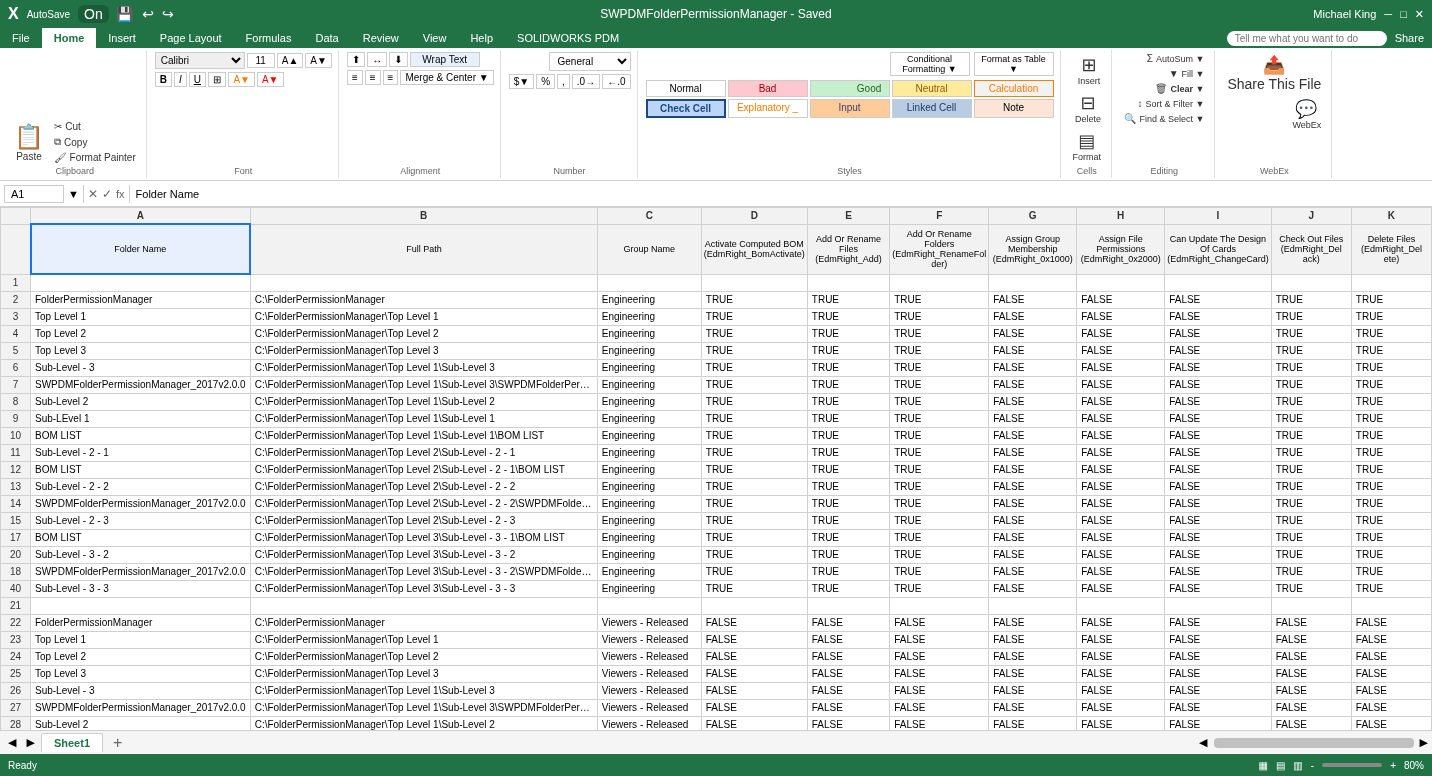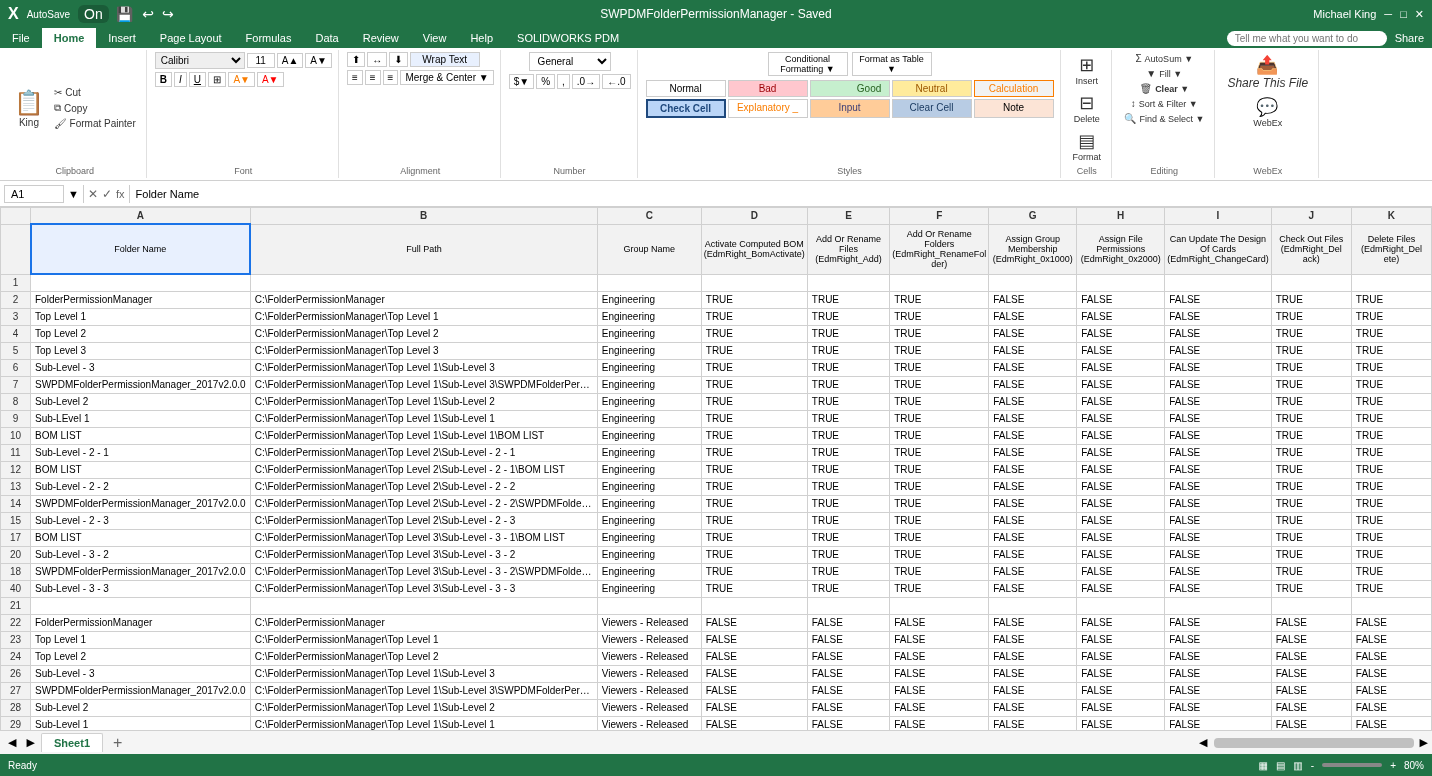--- a/index.html
+++ b/index.html
@@ -23,21 +23,21 @@
 
     
     #ribbon { background: #fff; border-bottom: 1px solid #d0d0d0; }
     #ribbon-tabs { display: flex; background: #217346; }
     .ribbon-tab { padding: 4px 12px; color: #fff; font-size: 11px; cursor: pointer; }
     .ribbon-tab.active { background: #fff; color: #217346; font-weight: bold; }
 
     #ribbon-content { display: flex; align-items: stretch; padding: 2px 4px; gap: 2px; min-height: 80px; }
     .ribbon-group { display: flex; flex-direction: column; align-items: center; padding: 2px 6px; border-right: 1px solid #e0e0e0; min-width: fit-content; }
     .ribbon-group-label { font-size: 9px; color: #666; margin-top: auto; padding-top: 2px; }
-    .ribbon-group-content { display: flex; align-items: center; gap: 2px; flex: 1; }
+    .ribbon-group-content { display: flex; align-items: flex-end; gap: 2px; flex: 1; }
 
     
     .style-box {
       border: 1px solid #ccc;
       padding: 2px 6px;
       font-size: 10px;
       cursor: pointer;
       min-width: 80px;
       text-align: center;
     }
@@ -262,21 +262,21 @@
       <span style="color:#fff;font-size:11px;cursor:pointer;">Share</span>
     </div>
   </div>
 
   <div id="ribbon-content">
 
     <div class="ribbon-group">
       <div class="ribbon-group-content">
         <div class="ribbon-btn" style="font-size:10px;">
           <span style="font-size:24px;">📋</span>
-          <span>King</span>
+          <span>Paste</span>
         </div>
         <div style="display:flex;flex-direction:column;gap:2px;">
           <div class="ribbon-btn-small">
             <span>✂</span>
             <span>Cut</span>
           </div>
           <div class="ribbon-btn-small">
             <span>⧉</span>
             <span>Copy</span>
           </div>
@@ -356,21 +356,21 @@
         </div>
         <div style="display:grid; grid-template-columns:repeat(5,auto); gap:2px;">
           <div class="style-box normal">Normal</div>
           <div class="style-box bad">Bad</div>
           <div class="style-box good">Good</div>
           <div class="style-box neutral">Neutral</div>
           <div class="style-box calc">Calculation</div>
           <div class="style-box check">Check Cell</div>
           <div class="style-box explanatory">Explanatory _</div>
           <div class="style-box input">Input</div>
-          <div class="style-box linked">Clear Cell</div>
+          <div class="style-box linked">Linked Cell</div>
           <div class="style-box note">Note</div>
         </div>
       </div>
       <div class="ribbon-group-label">Styles</div>
     </div>
 
     <div class="ribbon-group">
       <div class="ribbon-group-content" style="flex-direction:column; gap:2px;">
         <div class="ribbon-btn">
           <span style="font-size:18px;">⊞</span>
@@ -411,21 +411,21 @@
           <span style="font-size:9px;">Find &amp; Select ▼</span>
         </div>
       </div>
       <div class="ribbon-group-label">Editing</div>
     </div>
 
     <div class="ribbon-group">
       <div class="ribbon-group-content" style="flex-direction:column; gap:2px;">
         <div class="ribbon-btn">
           <span style="font-size:18px;">📤</span>
-          <span style="font-size:12px;font-style:italic;">Share This File</span>
+          <span style="font-size:14px;">Share This File</span>
         </div>
         <div class="ribbon-btn">
           <span style="font-size:18px;">💬</span>
           <span style="font-size:9px;">WebEx</span>
         </div>
       </div>
       <div class="ribbon-group-label">WebEx</div>
     </div>
   </div>
 </div>
@@ -804,20 +804,34 @@
           <td style="color: rgb(0, 0, 0);">FALSE</td>
           <td style="color: rgb(0, 0, 0);">FALSE</td>
           <td style="color: rgb(0, 0, 0);">FALSE</td>
           <td style="color: rgb(0, 0, 0);">FALSE</td>
           <td style="color: rgb(0, 0, 0);">FALSE</td>
           <td style="color: rgb(0, 0, 0);">FALSE</td>
           <td style="color: rgb(0, 0, 0);">FALSE</td>
           <td style="color: rgb(0, 0, 0);">FALSE</td>
         </tr>
         <tr>
+          <td class="row-header">25</td>
+          <td>Top Level 3</td>
+          <td>C:\FolderPermissionManager\Top Level 3</td>
+          <td>Viewers - Released</td>
+          <td style="color: rgb(0, 0, 0);">FALSE</td>
+          <td style="color: rgb(0, 0, 0);">FALSE</td>
+          <td style="color: rgb(0, 0, 0);">FALSE</td>
+          <td style="color: rgb(0, 0, 0);">FALSE</td>
+          <td style="color: rgb(0, 0, 0);">FALSE</td>
+          <td style="color: rgb(0, 0, 0);">FALSE</td>
+          <td style="color: rgb(0, 0, 0);">FALSE</td>
+          <td style="color: rgb(0, 0, 0);">FALSE</td>
+        </tr>
+        <tr>
           <td class="row-header">26</td>
           <td>Sub-Level - 3</td>
           <td>C:\FolderPermissionManager\Top Level 1\Sub-Level 3</td>
           <td>Viewers - Released</td>
           <td style="color: rgb(0, 0, 0);">FALSE</td>
           <td style="color: rgb(0, 0, 0);">FALSE</td>
           <td style="color: rgb(0, 0, 0);">FALSE</td>
           <td style="color: rgb(0, 0, 0);">FALSE</td>
           <td style="color: rgb(0, 0, 0);">FALSE</td>
           <td style="color: rgb(0, 0, 0);">FALSE</td>

